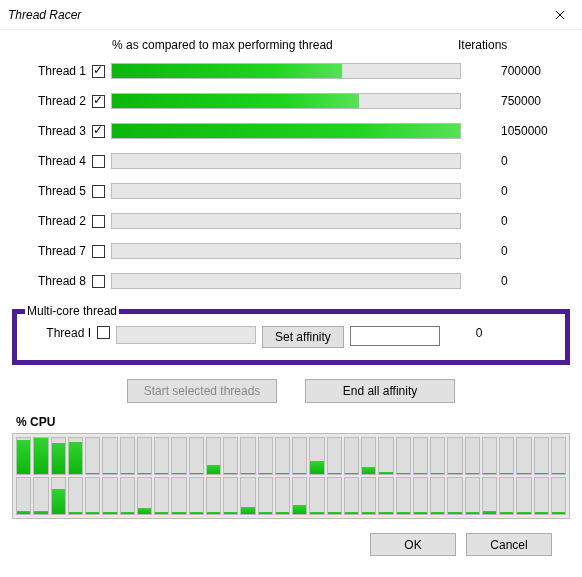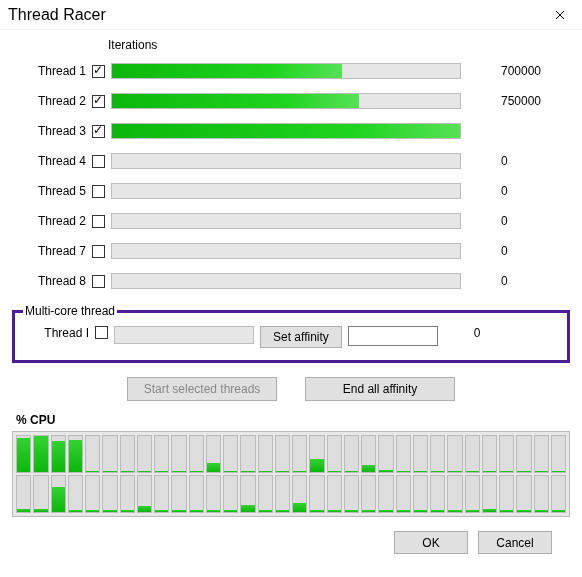--- a/index.html
+++ b/index.html
@@ -13,21 +13,21 @@
     height: 577px;
     overflow: hidden;
   }
   .titlebar {
     display: flex;
     align-items: center;
     height: 30px;
     padding: 0 0 0 8px;
     border-bottom: 1px solid #eee;
   }
-  .titlebar .title { flex: 1; font-size: 16px; }
+  .titlebar .title { flex: 1; font-size: 12px; font-style: italic; }
   .close-btn {
     width: 44px; height: 30px;
     display: flex; align-items: center; justify-content: center;
     font-size: 14px;
   }
   .content { padding: 8px 12px 6px 12px; }
   .headers {
     display: flex;
     margin-bottom: 6px;
   }
@@ -72,21 +72,21 @@
   .bar-fill {
     height: 100%;
     background: linear-gradient(90deg, #0bb70b 0%, #1fd41f 70%, #56e256 100%);
   }
   .iter-val {
     flex: 1;
     padding-left: 40px;
   }
   fieldset.mct {
     margin: 10px 0 4px 0;
-    border: 3px solid #4c1d95;
+    border: 5px solid #4c1d95;
     padding: 8px 8px 10px 8px;
   }
   .mct-row {
     display: flex;
     height: 24px;
   }
   .mct-label { width: 72px; text-align: right; padding-right: 6px; }
   .mct-track {
     width: 140px; height: 18px;
     background: #e6e6e6;
@@ -138,38 +138,39 @@
     position: absolute;
     bottom: 0; left: 0; right: 0;
     background: linear-gradient(180deg, #32d232 0%, #0bb70b 100%);
   }
   .footer-btns {
     display: flex;
     justify-content: flex-end;
     gap: 10px;
     padding: 14px 18px 0 0;
   }
-  .footer-btns .btn { width: 74px; height: 23px; }
+  .footer-btns .btn { width: 86px; height: 23px; }
 </style>
 </head>
 <body>
 
 <div class="titlebar">
   <span class="title">Thread Racer</span>
   <div class="close-btn">
     <svg width="10" height="10" viewBox="0 0 10 10">
         <path d="M1 1 L9 9 M9 1 L1 9" stroke="#000" stroke-width="1"></path>
       </svg>
   </div>
 </div>
 
 <div class="content">
 
   <div class="headers">
     <div class="hdr-spacer"></div>
+    <div class="hdr-pct">% as compared to max performing thread</div>
     <div class="hdr-iter">Iterations</div>
   </div>
 
   <div id="thread-list">
       <div class="thread-row">
         <span class="thread-label">Thread 1</span>
         <span class="chk checked"></span>
         <div class="bar-track">
           <div class="bar-fill" style="width:66%"></div>
         </div>
@@ -182,20 +183,21 @@
           <div class="bar-fill" style="width:71%"></div>
         </div>
         <span class="iter-val">750000</span>
       </div>
       <div class="thread-row">
         <span class="thread-label">Thread 3</span>
         <span class="chk checked"></span>
         <div class="bar-track">
           <div class="bar-fill" style="width:100%"></div>
         </div>
+        <span class="iter-val">1050000</span>
       </div>
       <div class="thread-row">
         <span class="thread-label">Thread 4</span>
         <span class="chk"></span>
         <div class="bar-track">
           <div class="bar-fill" style="width:0%"></div>
         </div>
         <span class="iter-val">0</span>
       </div>
       <div class="thread-row">

